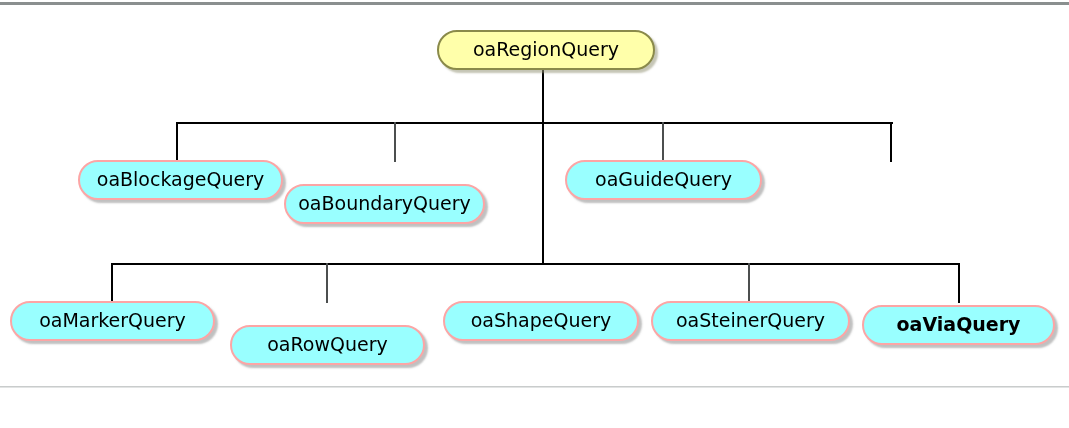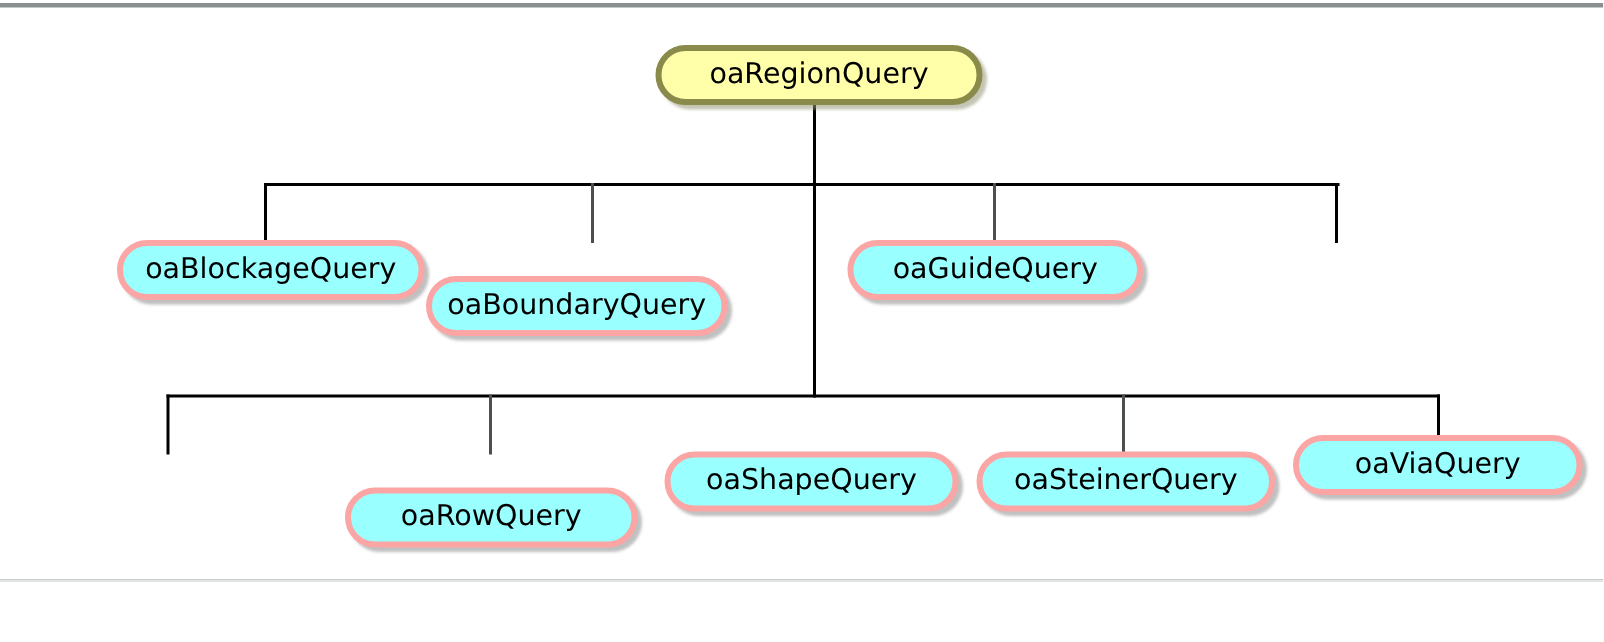--- a/index.html
+++ b/index.html
@@ -38,21 +38,21 @@
   }
   .conn.v { width: 2px; }
   .conn.h { height: 2px; }
   .conn.thin { background: #4c4f4f; width: 2px; }
 
   
   .node {
     position: absolute;
     box-sizing: border-box;
     height: 40px;
-    border: 4px solid #fca5a5;
+    border: 2px solid #fca5a5;
     border-radius: 20px;
     display: flex;
     align-items: center;
     justify-content: center;
     font-size: 19px;
     color: #000000;
     letter-spacing: 0px;
     white-space: nowrap;
     box-shadow: 3px 3px 2px rgba(140,140,140,0.55);
     z-index: 3;
@@ -106,32 +106,35 @@
 
   <div class="conn v" style="left:542px; top:122px; height:143px;"></div>
 
   <div class="conn h" style="left:111px; top:263px; width:849px;"></div>
 
   <div class="conn v" style="left:111px; top:263px; height:40px;"></div>
   <div class="conn v thin" style="left:326px; top:263px; height:40px;"></div>
   <div class="conn v thin" style="left:748px; top:263px; height:40px;"></div>
   <div class="conn v" style="left:958px; top:263px; height:40px;"></div>
 
+  <div class="node sub" style="left:10px; top:301px; width:205px;">
+    <span class="node-label">oaMarkerQuery</span>
+  </div>
 
   <div class="node sub" style="left:230px; top:301px; width:195px;margin-top:24px;">
     <span class="node-label">oaRowQuery</span>
   </div>
 
   <div class="node sub" style="left:443px; top:301px; width:196px;">
     <span class="node-label">oaShapeQuery</span>
   </div>
 
   <div class="node sub" style="left:651px; top:301px; width:199px;">
     <span class="node-label">oaSteinerQuery</span>
   </div>
 
-  <div class="node sub" style="left:862px; top:290px; width:193px;">
+  <div class="node sub" style="left:862px; top:305px; width:193px;font-weight:bold;">
     <span class="node-label">oaViaQuery</span>
   </div>
 
   <div class="rule" id="rule-bottom"></div>
 
 </div>
 
 </body></html>

